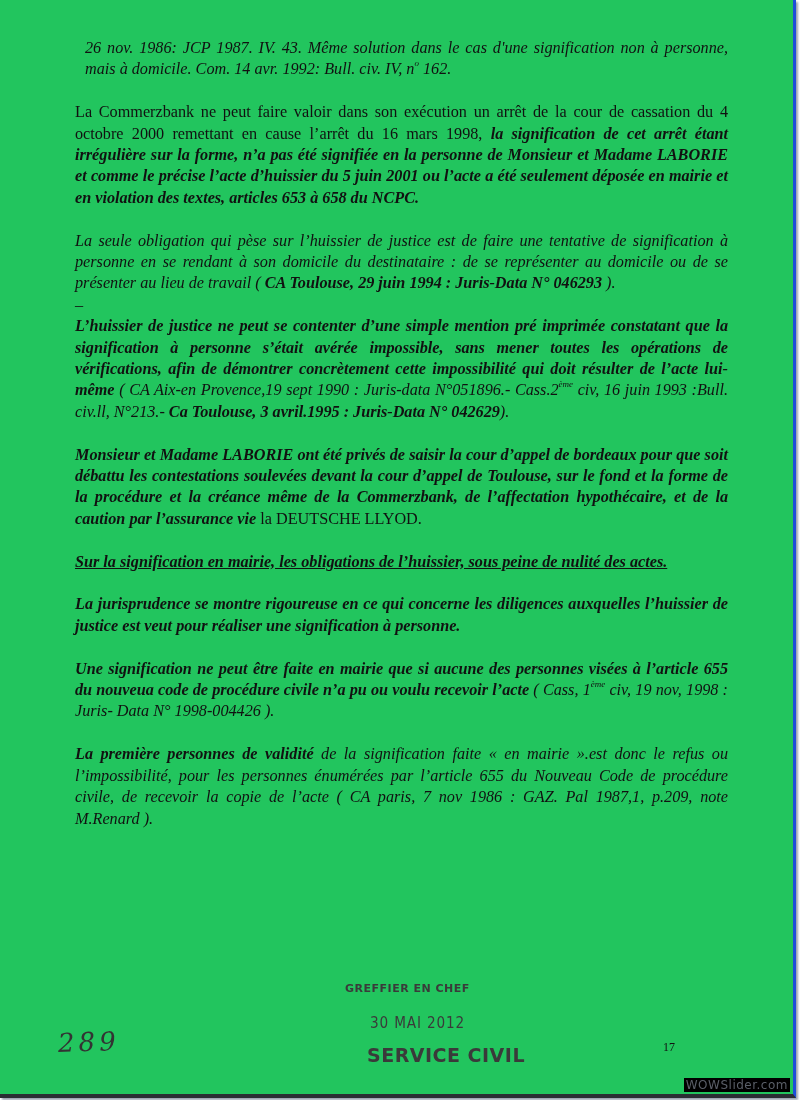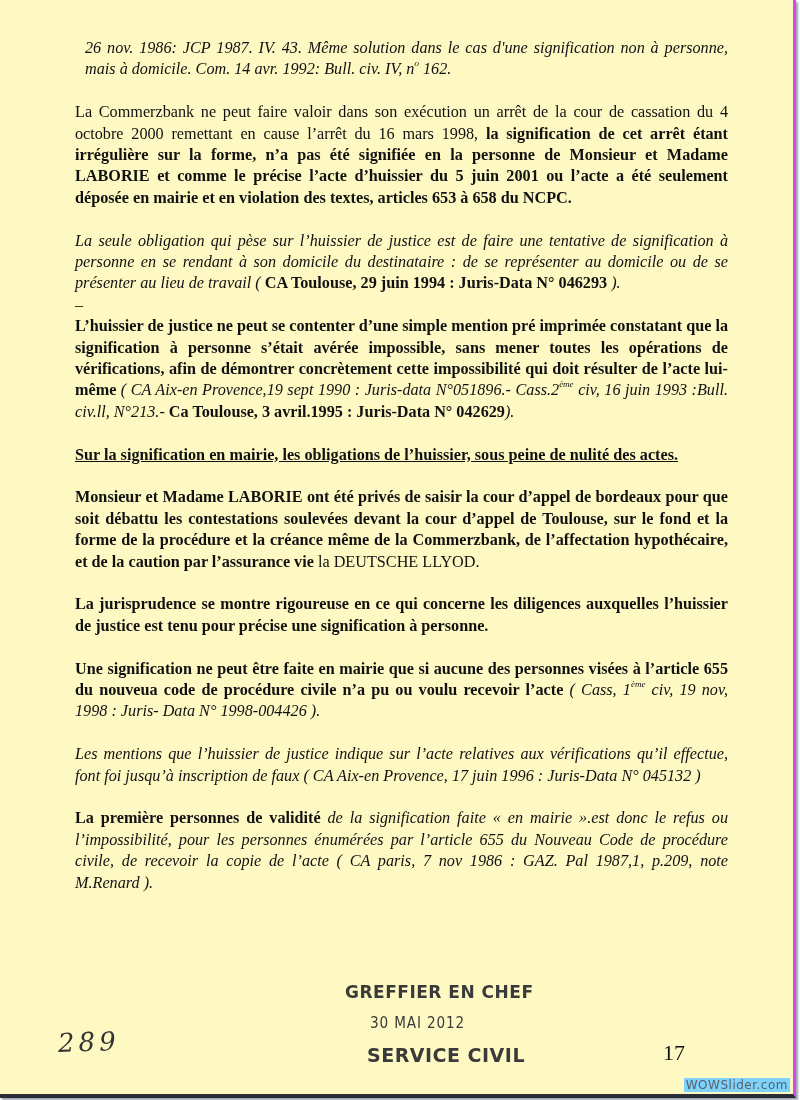--- a/index.html
+++ b/index.html
@@ -4,73 +4,72 @@
 <style>
   html, body { margin: 0; padding: 0; }
   body {
     width: 800px; height: 1100px; overflow: hidden;
     background: #ffffff; position: relative;
     font-family: "Liberation Serif", "DejaVu Serif", serif;
     color: #111;
   }
   .page {
     position: absolute; left: 0; top: 0; width: 793px; height: 1094px;
-    background: #fef9c3;
-    border-right: 3px solid #d946ef;
+    background: #22c55e;
+    border-right: 3px solid #1d4ed8;
     border-bottom: 4px solid #2a2d33;
     box-shadow: 2px 2px 2px #9aa2b0;
   }
   .body-text {
     position: absolute; left: 75px; top: 38px; width: 653px;
     font-size: 16.2px; line-height: 21.4px;
   }
   .para { margin: 0 0 21.4px 0; text-align: justify; }
   .para.tight { margin-bottom: 0; }
   .indent { padding-left: 10px; }
   .it { font-style: italic; }
-  .bi { font-weight: bold; }
+  .bi { font-weight: bold; font-style: italic; }
   .u { text-decoration: underline; }
   sup { font-size: 9px; line-height: 0; position: relative; top: -2px; vertical-align: super; }
   .dash { margin: 0; height: 21.4px; }
   .stamp {
     position: absolute; font-family: "DejaVu Sans", "Liberation Sans", sans-serif;
     color: #3a3a3a; font-weight: bold; letter-spacing: 0.5px;
   }
-  .stamp-1 { left: 345px; top: 982px; font-size: 17px; }
+  .stamp-1 { left: 345px; top: 982px; font-size: 11px; }
   .stamp-2 { left: 370px; top: 1013px; font-size: 16px; font-weight: normal; transform: scaleX(0.85); transform-origin: left; letter-spacing: 1px; }
   .stamp-3 { left: 367px; top: 1044px; font-size: 19px; }
   .handwritten {
     position: absolute; left: 58px; top: 1027px;
     font-family: "DejaVu Serif", serif; font-size: 26px; color: #333;
     font-style: italic; letter-spacing: 4px; transform: rotate(-2deg);
   }
   .page-number {
-    position: absolute; left: 663px; top: 1040px; font-size: 22px; color: #111;
+    position: absolute; left: 663px; top: 1040px; font-size: 12px; color: #111;
   }
   .watermark {
     position: absolute; right: 10px; bottom: 8px;
     font-family: "DejaVu Sans", sans-serif; font-size: 12px; color: #5a5f68;
-    background: #7dd3fc; padding: 0 2px; letter-spacing: 0.5px;
+    background: #000000; padding: 0 2px; letter-spacing: 0.5px;
   }
 </style>
 </head>
 <body>
 
 <div class="page">
   <div class="body-text">
     <p class="para indent"><span class="it">26 nov. 1986: JCP 1987. IV. 43.     Même solution dans le cas d'une signification non à personne, mais à domicile. Com. 14 avr. 1992:  Bull. civ. IV, n</span><sup class="it">o</sup><span class="it"> 162.</span></p>
     <p class="para"><span>La Commerzbank ne peut faire valoir dans son exécution un arrêt de la cour de cassation du 4 octobre 2000 remettant en cause l’arrêt du 16 mars 1998, </span><span class="bi">la signification de cet arrêt étant irrégulière sur la forme, n’a pas été signifiée en la personne de Monsieur et Madame LABORIE et comme le précise l’acte d’huissier du 5 juin 2001 ou l’acte a été seulement déposée en mairie et en violation des textes, articles 653 à 658 du NCPC.</span></p>
     <p class="para tight"><span class="it">La seule obligation qui pèse sur l’huissier de justice est de faire une tentative de signification à personne en se rendant à son domicile du destinataire : de se représenter au domicile ou de se présenter au lieu de travail ( </span><span class="bi">CA Toulouse, 29 juin 1994 : Juris-Data N° 046293</span><span class="it"> ).</span></p>
     <p class="dash">–</p>
     <p class="para"><span class="bi">L’huissier de justice ne peut se contenter d’une simple mention pré imprimée constatant que la signification à personne s’était avérée impossible, sans mener toutes les opérations de vérifications, afin de démontrer concrètement cette impossibilité qui doit résulter de l’acte lui-même</span><span class="it"> ( CA Aix-en Provence,19 sept 1990 : Juris-data N°051896.- Cass.2</span><sup class="it">ème</sup><span class="it">  civ, 16 juin 1993 :Bull. civ.ll, N°213.- </span><span class="bi">Ca Toulouse, 3 avril.1995 : Juris-Data N° 042629</span><span class="it">).</span></p>
+    <p class="para"><span class="bi">Monsieur et Madame LABORIE ont été privés de saisir la cour d’appel de bordeaux pour que soit débattu les contestations soulevées devant la cour d’appel de Toulouse, sur le fond et la forme de la procédure et la créance même de la Commerzbank, de l’affectation hypothécaire, et de la caution par l’assurance vie</span><span> la DEUTSCHE LLYOD.</span></p>
     <p class="para"><span class="bi u">Sur la signification en mairie, les obligations de l’huissier, sous peine de nulité des actes.</span></p>
-    <p class="para"><span class="bi">Monsieur et Madame LABORIE ont été privés de saisir la cour d’appel de bordeaux pour que soit débattu les contestations soulevées devant la cour d’appel de Toulouse, sur le fond et la forme de la procédure et la créance même de la Commerzbank, de l’affectation hypothécaire, et de la caution par l’assurance vie</span><span> la DEUTSCHE LLYOD.</span></p>
-    <p class="para"><span class="bi">La jurisprudence se montre rigoureuse en ce qui concerne les diligences auxquelles l’huissier de justice est tenu pour précise une signification à personne.</span></p>
+    <p class="para"><span class="bi">La jurisprudence se montre rigoureuse en ce qui concerne les diligences auxquelles l’huissier de justice est veut pour réaliser une signification à personne.</span></p>
     <p class="para"><span class="bi">Une signification ne peut être faite en mairie que si aucune des personnes visées à l’article 655 du nouveua code de procédure civile n’a pu ou voulu recevoir l’acte</span><span class="it"> ( Cass, 1</span><sup class="it">ème</sup><span class="it"> civ, 19 nov, 1998 : Juris- Data N° 1998-004426 ).</span></p>
-    <p class="para"><span class="it">Les mentions que l’huissier de justice indique sur l’acte relatives aux vérifications qu’il effectue, font foi jusqu’à inscription de faux ( CA Aix-en Provence, 17 juin 1996 : Juris-Data N° 045132 )</span></p>
     <p class="para tight"><span class="bi">La première personnes de validité</span><span class="it"> de la signification faite « en mairie ».est donc le refus ou l’impossibilité, pour les personnes énumérées par l’article 655 du Nouveau Code de procédure civile, de recevoir la copie de l’acte ( CA paris, 7 nov 1986 : GAZ. Pal 1987,1, p.209, note M.Renard ).</span></p>
   </div>
 
   <div class="stamp stamp-1">GREFFIER EN CHEF</div>
   <div class="stamp stamp-2">30 MAI 2012</div>
   <div class="stamp stamp-3">SERVICE CIVIL</div>
 
   <div class="handwritten">289</div>
   <div class="page-number">17</div>
 </div>

